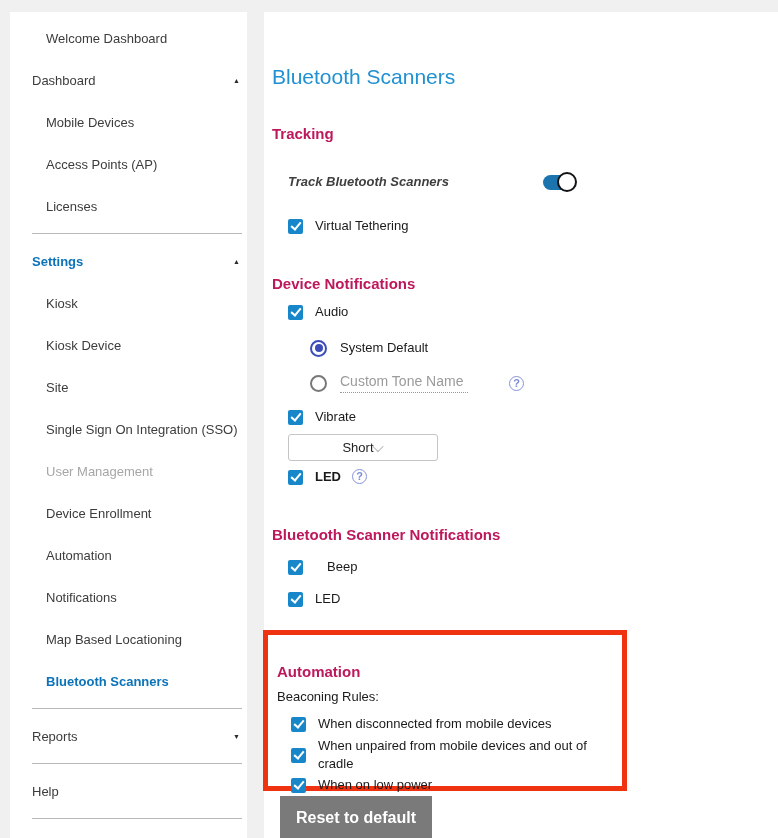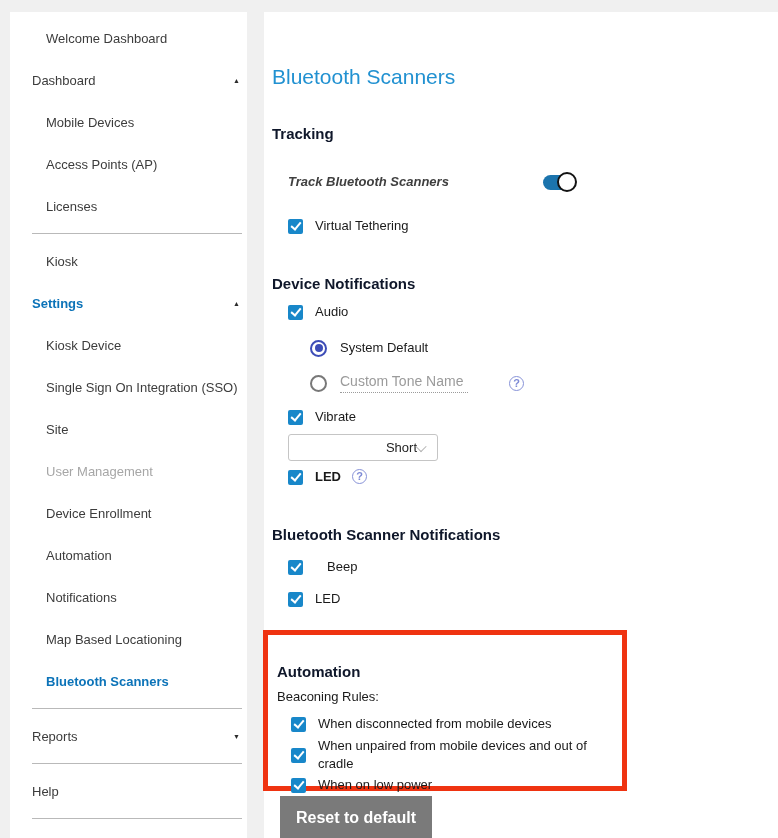--- a/index.html
+++ b/index.html
@@ -34,21 +34,21 @@
   
   .main{
     position:absolute;left:264px;top:12px;right:0;bottom:0;
     background:#ffffff;
   }
   .abs{position:absolute;}
   .page-title{
     font-size:21px;color:#2191d1;font-weight:400;line-height:26px;
   }
   .section-heading{
-    font-size:15px;font-weight:bold;color:#0f172a;line-height:18px;
+    font-size:15px;font-weight:bold;color:#be185d;line-height:18px;
   }
   .lbl{font-size:13px;color:#1a1a1a;line-height:18px;}
   .lbl-strong{font-size:13px;color:#3f3f3f;font-weight:600;line-height:18px;}
   .cbrow{display:flex;align-items:center;height:20px;}
   .checkbox{
     width:15px;height:15px;background:#1887c9;border-radius:2px;
     position:relative;flex:none;margin-right:12px;cursor:pointer;
   }
   .checkbox::after{
     content:"";position:absolute;left:4.5px;top:1.5px;width:4px;height:8px;
@@ -80,21 +80,21 @@
   }
   .help{
     width:15px;height:15px;border-radius:50%;border:1.5px solid #8893d8;
     color:#7d8ad6;font-size:11px;display:flex;align-items:center;
     justify-content:center;box-sizing:border-box;cursor:pointer;flex:none;
     font-weight:bold;line-height:1;
   }
   
   .select{
     width:150px;height:27px;border:1px solid #c5c5c5;border-radius:3px;
-    display:flex;align-items:center;justify-content:flex-end;
+    display:flex;align-items:center;justify-content:center;
     padding:0 12px 0 10px;font-size:13px;color:#222;box-sizing:border-box;
     cursor:pointer;background:#fff;
   }
   .chev{
     width:7px;height:7px;border-right:1.5px solid #b3b3b3;
     border-bottom:1.5px solid #b3b3b3;transform:rotate(45deg) translate(-1px,-1px);
   }
   
   .red-box{
     box-sizing:border-box;border:5px solid #ef3311;background:#fff;
@@ -119,35 +119,35 @@
   <div class="nav-item sub">
     <span>Mobile Devices</span>
   </div>
   <div class="nav-item sub">
     <span>Access Points (AP)</span>
   </div>
   <div class="nav-item sub">
     <span>Licenses</span>
   </div>
   <hr class="nav-divider">
-  <div class="nav-item sub">
-    <span>Kiosk</span>
-  </div>
   <div class="nav-item top section-open">
     <span>Settings</span>
     <span class="nav-arrow">▲</span>
   </div>
   <div class="nav-item sub">
+    <span>Kiosk</span>
+  </div>
+  <div class="nav-item sub">
     <span>Kiosk Device</span>
   </div>
   <div class="nav-item sub">
+    <span>Site</span>
+  </div>
+  <div class="nav-item sub">
     <span>Single Sign On Integration (SSO)</span>
-  </div>
-  <div class="nav-item sub">
-    <span>Site</span>
   </div>
   <div class="nav-item sub disabled">
     <span>User Management</span>
   </div>
   <div class="nav-item sub">
     <span>Device Enrollment</span>
   </div>
   <div class="nav-item sub">
     <span>Automation</span>
   </div>

